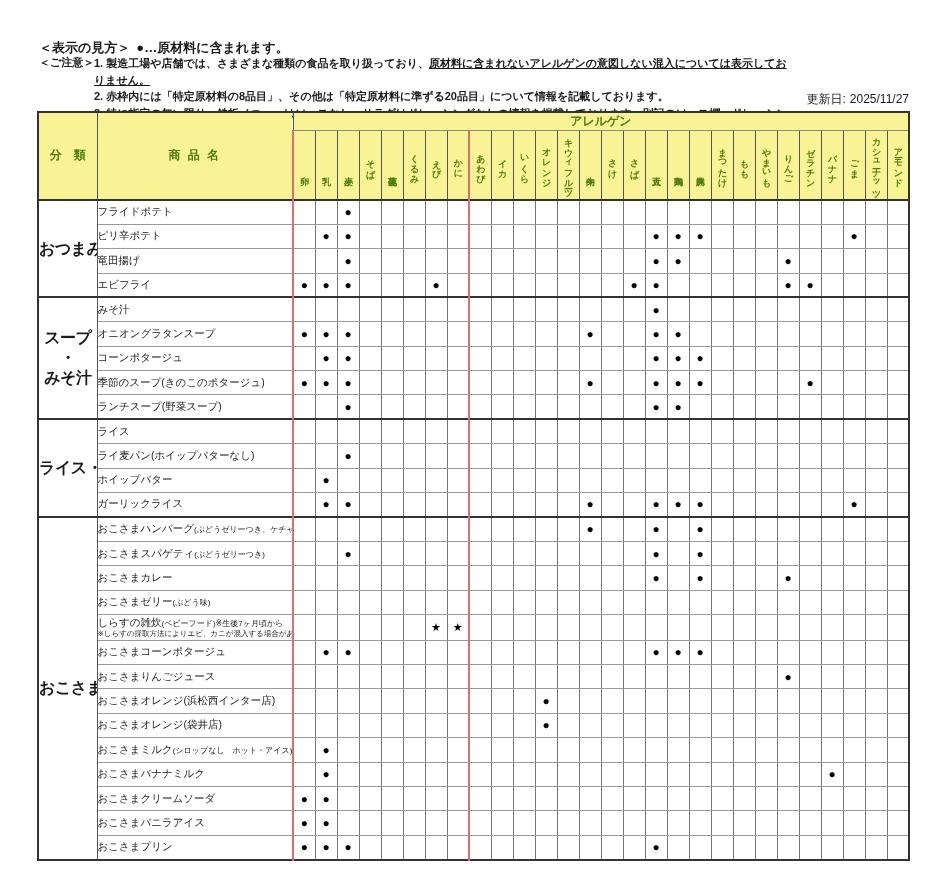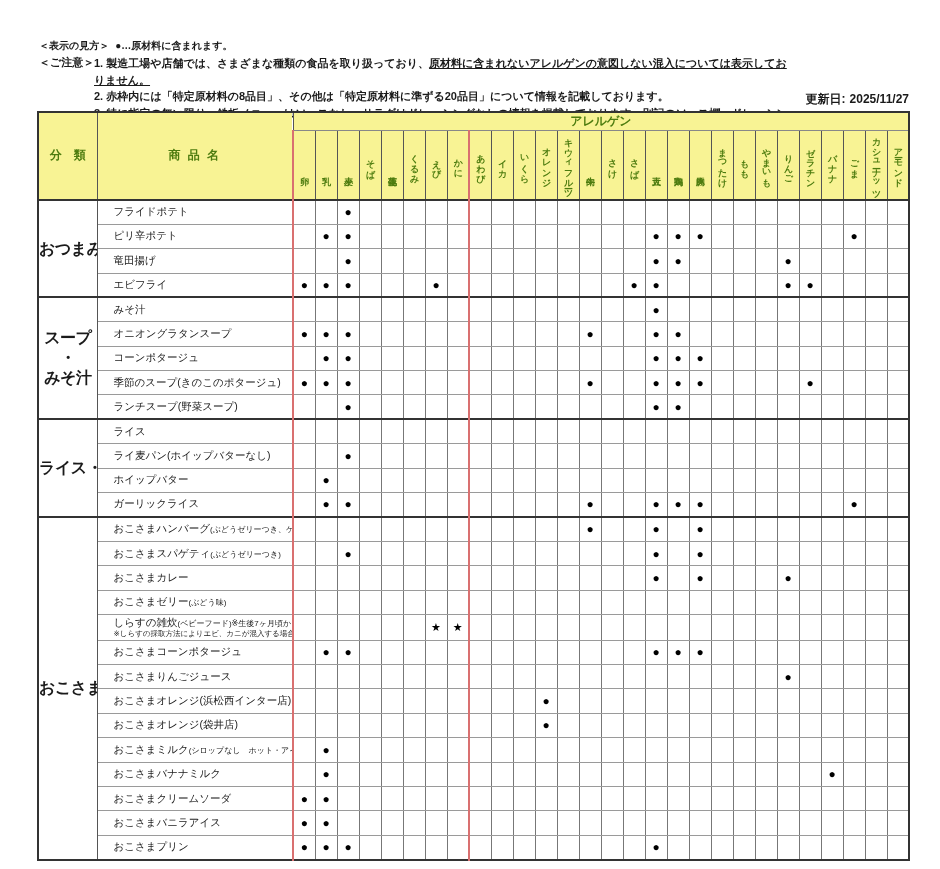--- a/index.html
+++ b/index.html
@@ -9,44 +9,44 @@
     --grid-v:#777;
     --grid-h:#9a9a9a;
     --heavy:#333;
   }
   *{box-sizing:border-box;margin:0;padding:0;}
   html,body{background:#fff;}
   body{font-family:"Liberation Sans","DejaVu Sans",sans-serif;color:var(--ink);}
   .page{position:relative;width:940px;height:869px;background:#fff;overflow:hidden;}
 
   .title{position:absolute;left:37px;top:11px;font-size:17px;font-weight:bold;font-style:italic;letter-spacing:.5px;}
-  .legend{position:absolute;left:39px;top:39px;font-size:10px;font-weight:bold;}
+  .legend{position:absolute;left:39px;top:39px;font-size:13px;font-weight:bold;}
   .legend .lbl{margin-right:6px;}
   .notes-label{position:absolute;left:39px;top:55px;font-size:11px;font-weight:bold;}
   .notes{position:absolute;left:94px;top:55px;font-size:11px;font-weight:bold;line-height:16.5px;width:700px;}
   .notes .u{text-decoration:underline;}
 
   .logo{position:absolute;left:842px;top:36px;width:70px;height:52px;}
-  .updated{position:absolute;right:31px;top:91px;font-size:12px;font-weight:bold;}
+  .updated{position:absolute;right:31px;top:91px;font-size:12px;font-weight:normal;}
   .updated .val{margin-left:4px;}
 
   .tablewrap{position:absolute;left:37px;top:111px;}
   table{border-collapse:collapse;table-layout:fixed;width:871px;border:2px solid var(--heavy);}
   th,td{overflow:hidden;}
   .hcell{background:var(--yellow);border:1px solid #555;font-weight:bold;color:#4d7c0f;}
   .grph{height:16px;font-size:12px;text-align:center;border-bottom:1px solid #888;}
   .catw{width:59px;} .namw{width:196px;} .acw{width:22px;}
   .vert{height:68px;vertical-align:middle;text-align:center;padding:1px 0;}
   .vtxt{writing-mode:vertical-rl;text-orientation:upright;font-size:9px;line-height:1;display:inline-block;font-weight:bold;letter-spacing:0;}
   .cath{font-size:12px;text-align:center;}
   .namh{font-size:12px;text-align:center;letter-spacing:2px;}
 
   tbody td{height:24.4px;background:#fff;}
   .cat{border:1px solid #555;text-align:center;font-size:16px;font-weight:bold;letter-spacing:-0.5px;white-space:nowrap;line-height:1.25;}
-  .nam{border:1px solid #666;border-bottom:1px solid var(--grid-h);text-align:left;padding:1px 16px;font-size:10.5px;white-space:nowrap;}
+  .nam{border:1px solid #666;border-bottom:1px solid var(--grid-h);text-align:left;padding:1px 0;font-size:10.5px;white-space:nowrap;}
   .nam .sub{font-size:8px;}
   .nam .note2{font-size:7.5px;line-height:1.15;white-space:nowrap;}
   .ac{border-left:1px solid var(--grid-v);border-bottom:1px solid var(--grid-h);text-align:center;font-size:12px;line-height:1;padding:0;color:#000;}
   .ac.st{font-size:11px;}
   tr.gs td{border-top:2px solid var(--heavy);}
   .c1{border-left:2px solid var(--red) !important;}
   .c8{border-right:2px solid var(--red) !important;}
 </style>
 </head>
 <body>

